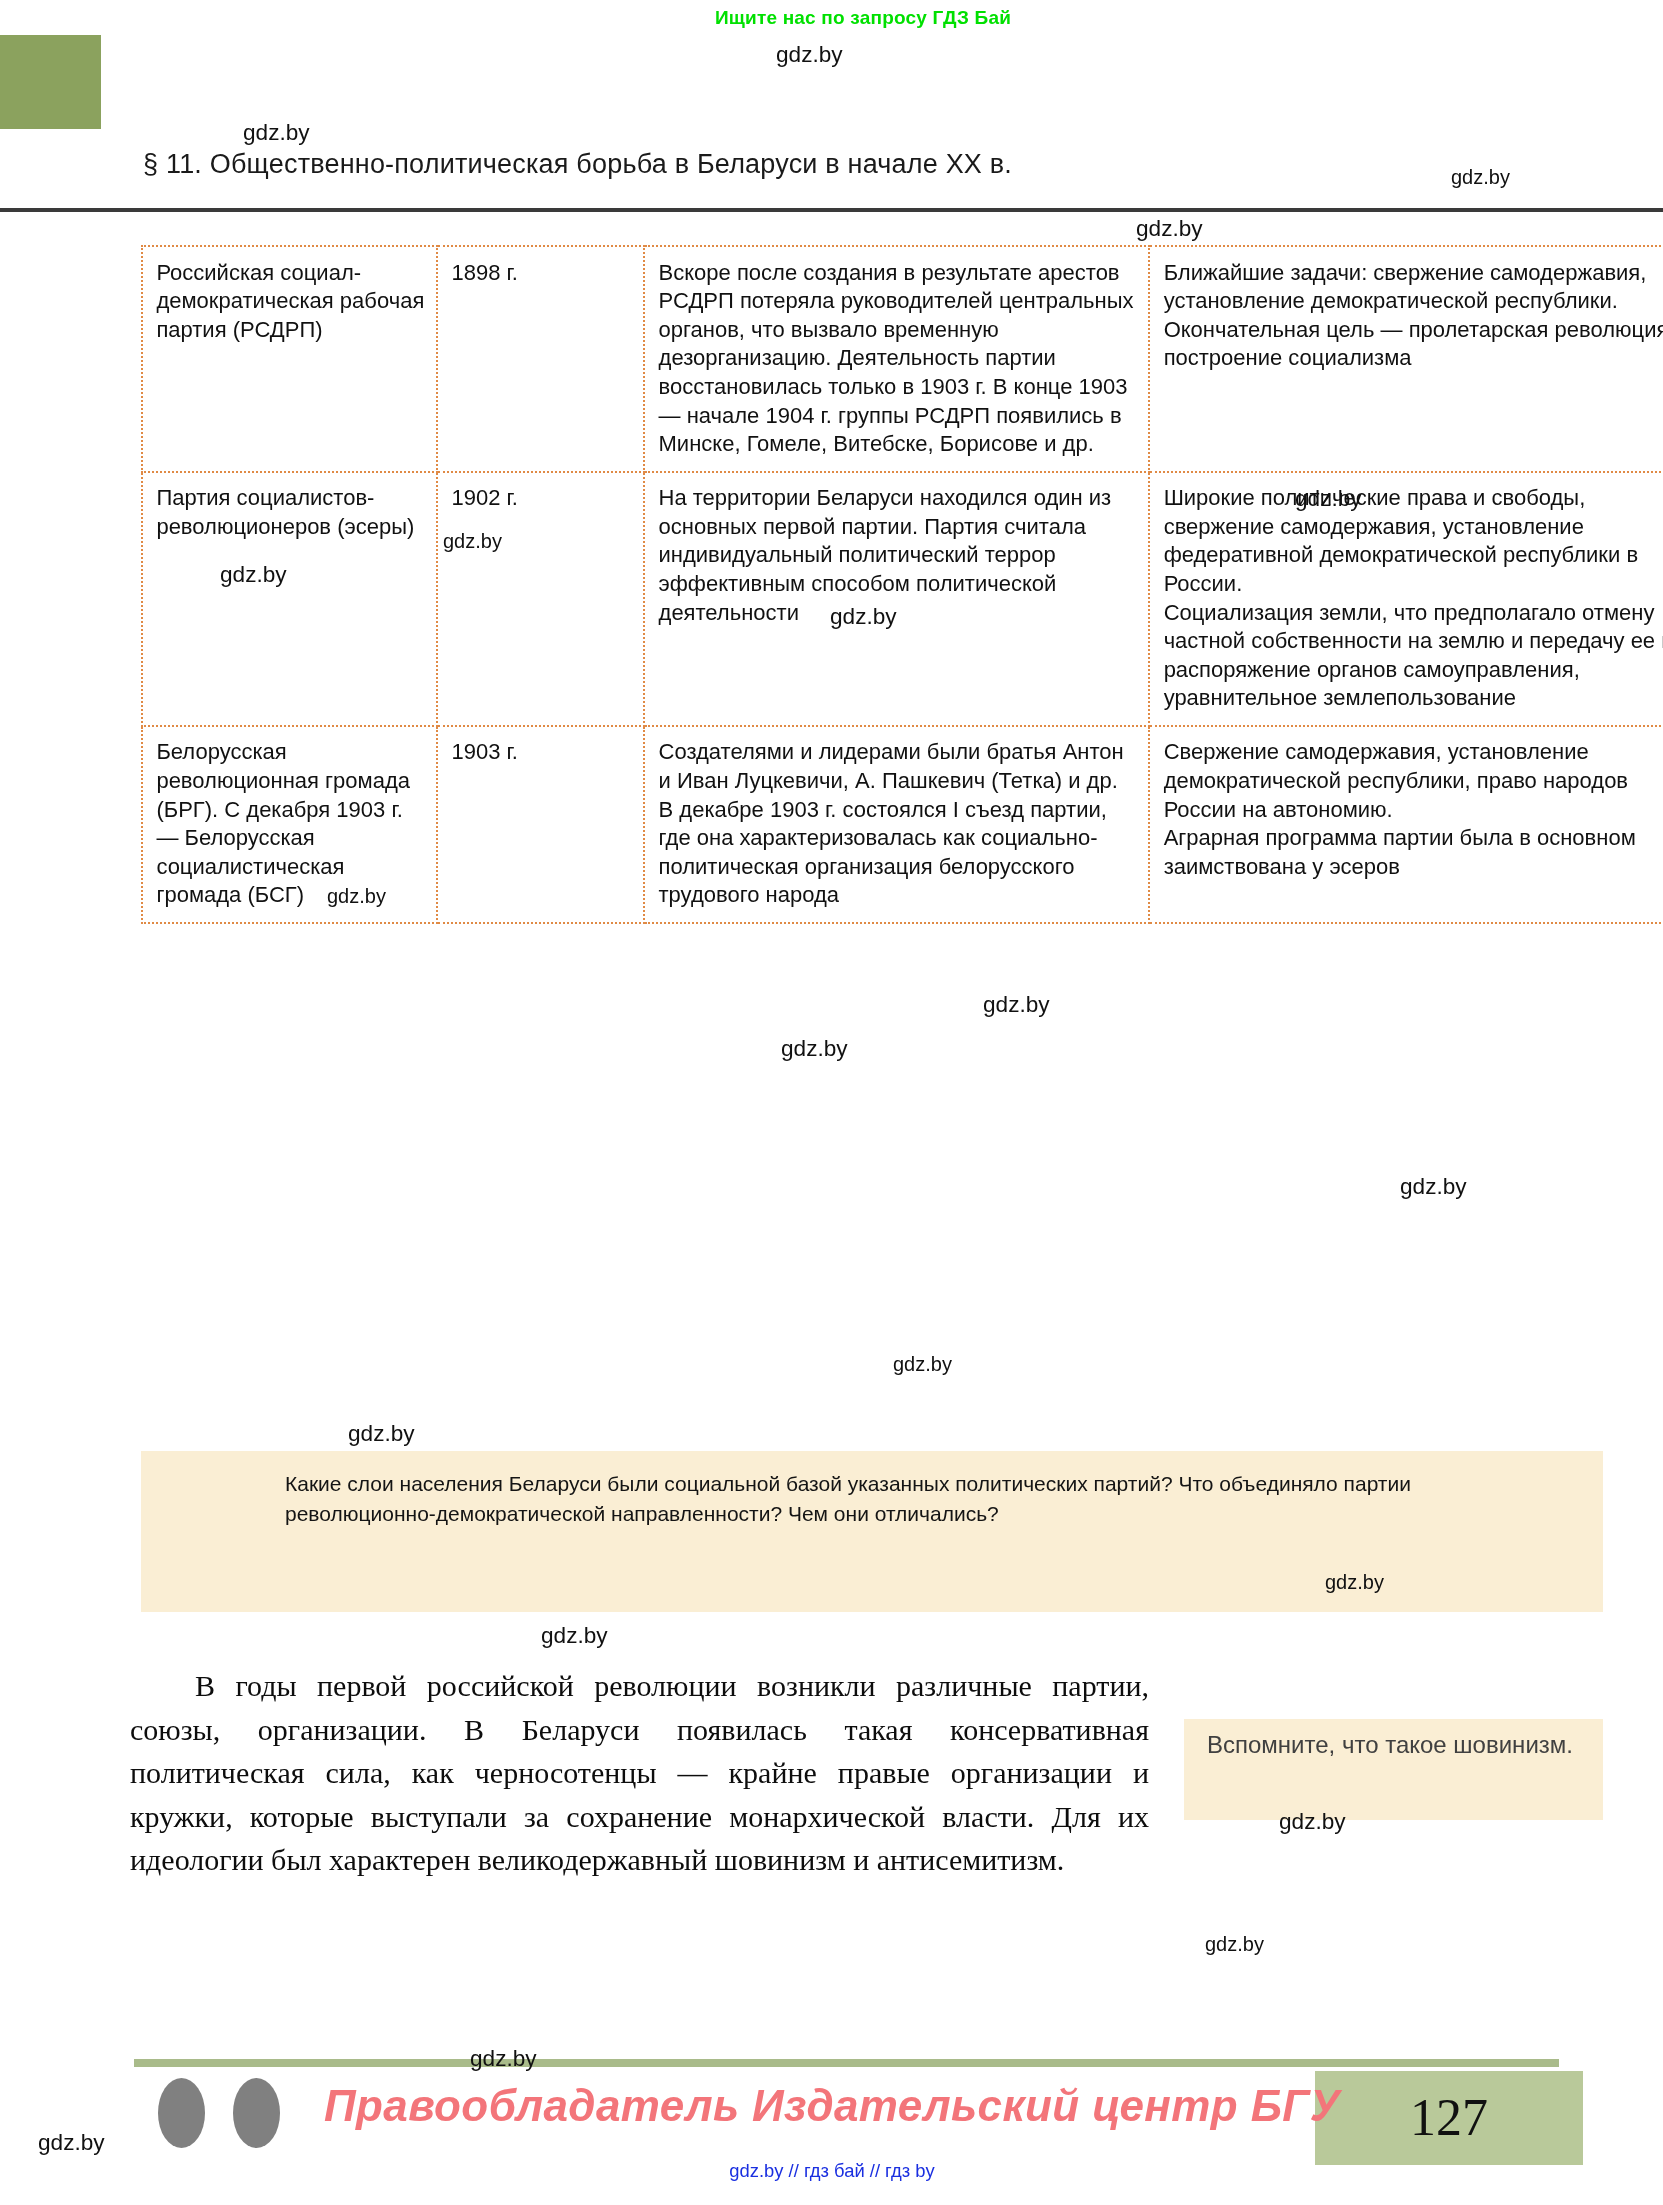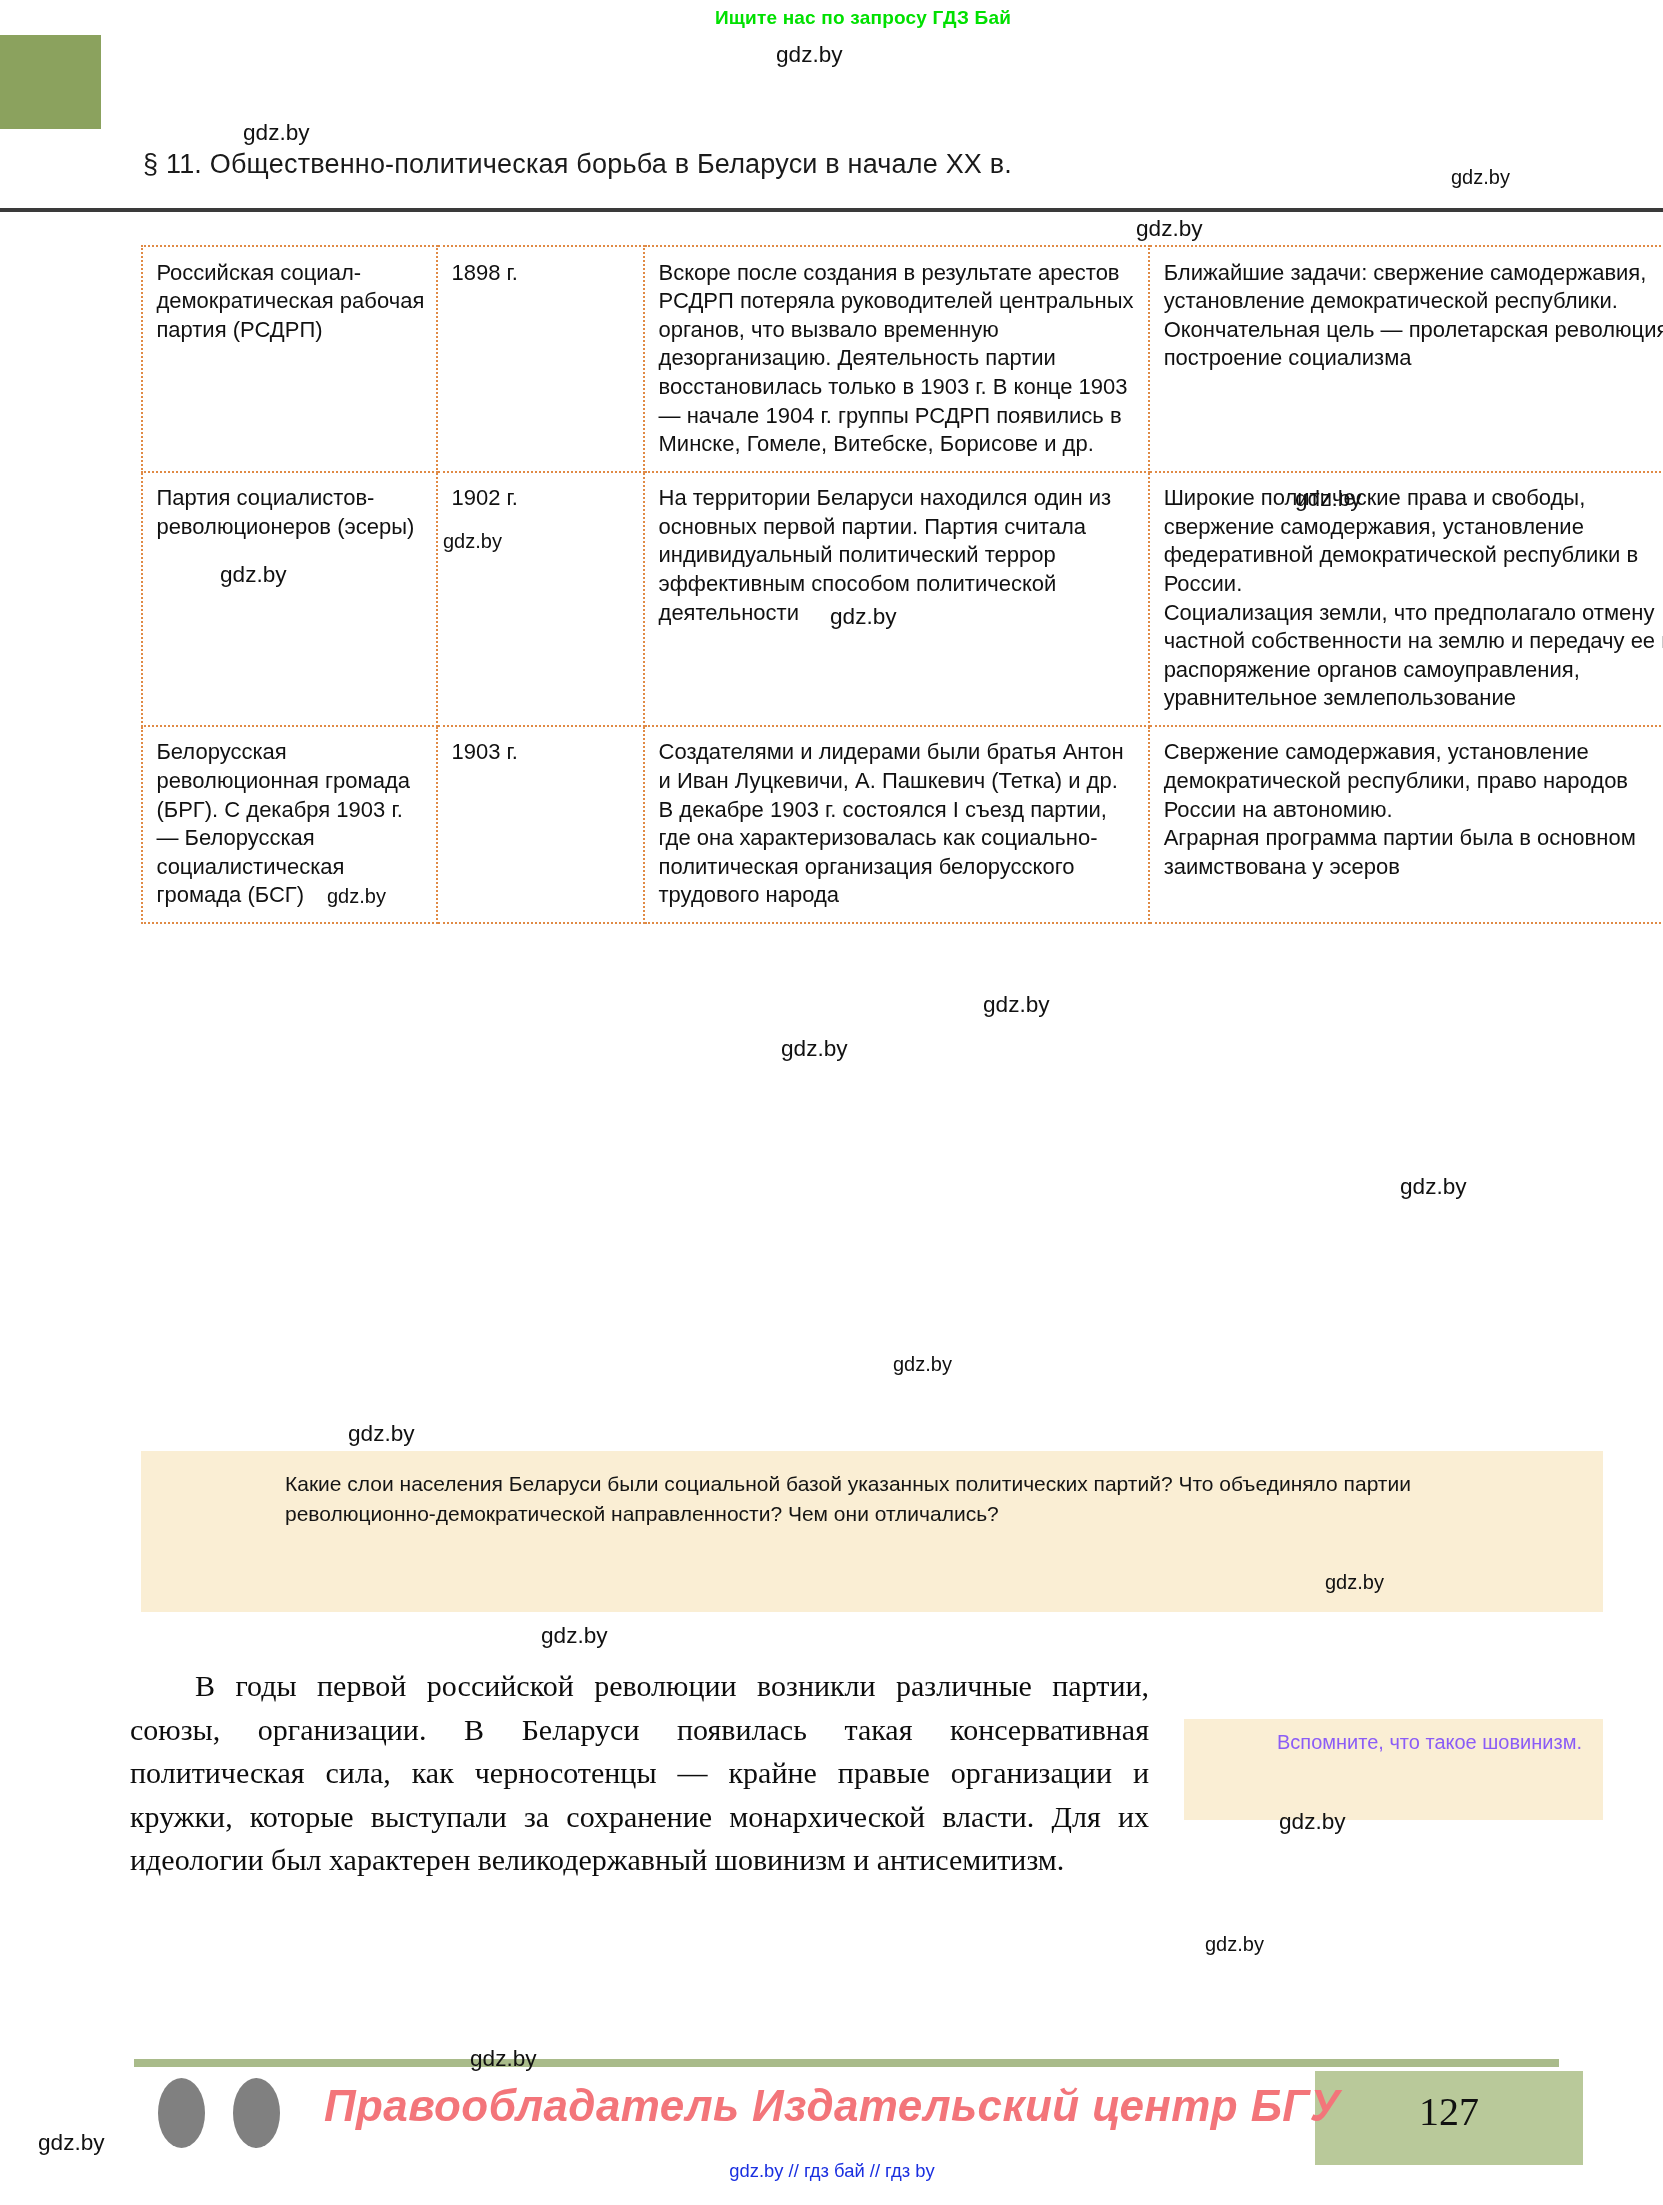--- a/index.html
+++ b/index.html
@@ -69,42 +69,42 @@
     text-align:justify; text-indent:65px;
     -webkit-hyphens:none; hyphens:none;
   }
 
   
   .sidenote{
     position:absolute; left:1184px; top:1719px; width:419px; height:101px;
     background:#faeed4;
   }
   .sidenote-text{
-    position:absolute; left:1277px; top:1729px; width:386px;
-    font-size:20px; line-height:1.35; color:#8b5cf6;
+    position:absolute; left:1207px; top:1729px; width:386px;
+    font-size:24px; line-height:1.35; color:#404040;
   }
 
   
   .foot-rule{
     position:absolute; left:134px; top:2059px; width:1425px; height:7.5px;
     background:#a9bb8a;
   }
   .dot-a, .dot-b{
     position:absolute; top:2078px; width:47px; height:70px;
     background:#808080; border-radius:50%;
   }
   .dot-a{ left:158px; }
   .dot-b{ left:233px; }
   .page-tab{
     position:absolute; left:1315px; top:2071px; width:268px; height:94px;
     background:#b9c99a;
   }
   .page-num{
     position:absolute; left:1315px; top:2088px; width:268px;
-    text-align:center; font-size:40px; color:#111;
+    text-align:center; font-size:52px; color:#111;
     font-family:"Liberation Serif", serif;
   }
   .copy-wm{
     position:absolute; left:324px; top:2081px; width:1023px;
     color:#f3757a; font-style:italic; font-weight:bold;
     font-size:44px; letter-spacing:0.4px; white-space:nowrap;
   }
   .bottom-links{
     position:absolute; left:0; top:2160px; width:1664px;
     text-align:center; color:#1a2fe0; font-size:18.4px;

